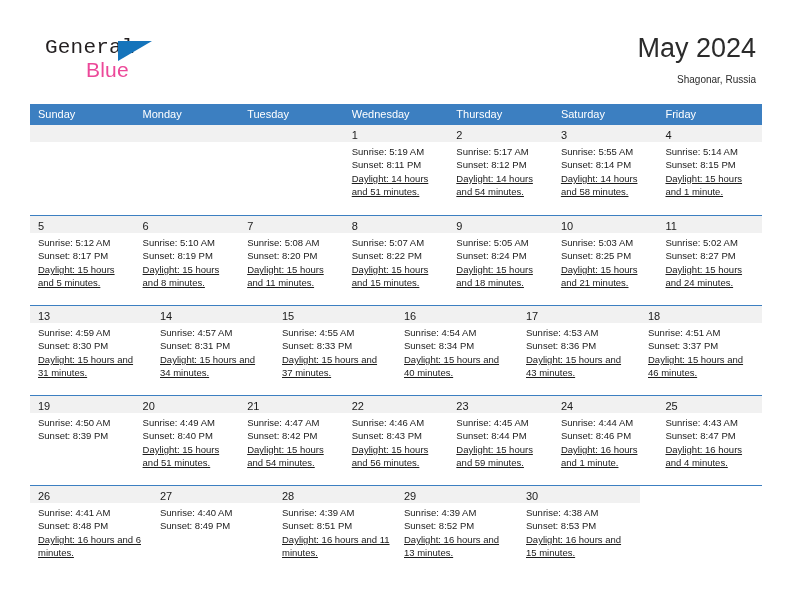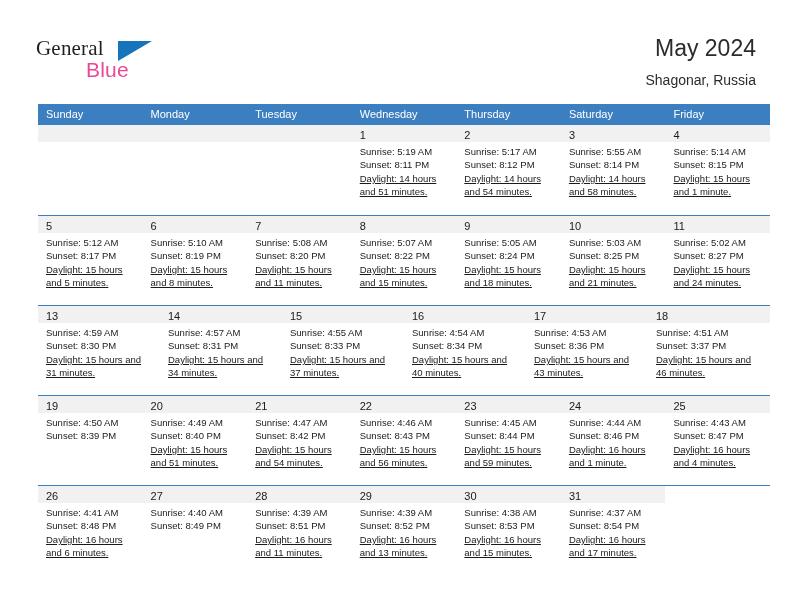--- a/index.html
+++ b/index.html
@@ -31,26 +31,26 @@
   }
   .logo {
     position: absolute;
     left: 36px;
     top: 36px;
     width: 170px;
     height: 48px;
   }
   .logo-general {
     position: absolute;
-    left: 0;
+    left: 9px;
     top: 0;
     font-size: 21px;
     letter-spacing: 0.2px;
     color: #231f20;
-    font-family: Liberation Serif, serif;
+    font-family: Liberation Mono, monospace;
   }
   .logo-triangle {
     position: absolute;
     left: 82px;
     top: 5px;
     width: 0;
     height: 0;
     border-left: 34px solid #1574bb;
     border-bottom: 20px solid transparent;
   }
@@ -63,42 +63,41 @@
     color: #ec4899;
     font-family: Liberation Sans, sans-serif;
   }
   .title-block {
     position: absolute;
     right: 36px;
     top: 32px;
     text-align: right;
   }
   .cal-title {
-    font-size: 23px;
+    font-size: 27px;
     color: #2b2b2b;
     line-height: 32px;
     font-weight: normal;
     font-family: "Liberation Sans", sans-serif;
     margin-left: 21px;
   }
   .cal-subtitle {
-    font-size: 14px;
+    font-size: 10px;
     color: #2b2b2b;
     line-height: 20px;
     margin-top: 6px;
     font-family: "Liberation Sans", sans-serif;
   }
 
   
   .calendar {
     position: absolute;
     left: 30px;
     top: 104px;
     width: 732px;
-    margin-left: 8px;
   }
   .dow-row {
     display: flex;
     background: #3c7fc1;
     height: 21px;
   }
   .dow-cell {
     flex: 1 1 0;
     color: #ffffff;
     font-size: 11px;
@@ -430,27 +429,19 @@
           </div>
           <div class="day-cell">
             <div class="day-num-strip"><span class="day-num">30</span></div>
             <div class="day-info">
               <div>Sunrise: 4:38 AM</div>
               <div>Sunset: 8:53 PM</div>
               <div class="wrapline">Daylight: 16 hours and 15 minutes.</div>
             </div>
           </div>
           <div class="day-cell">
-            <div class="day-num-strip"><span class="day-num">31</span></div>
-            <div class="day-info">
-              <div>Sunrise: 4:37 AM</div>
-              <div>Sunset: 8:54 PM</div>
-              <div class="wrapline">Daylight: 16 hours and 17 minutes.</div>
-            </div>
-          </div>
-          <div class="day-cell">
             <div class="day-num-strip empty-nostrip"><span class="day-num"></span></div>
           </div>
         </div>
       </div>
   </div>
 
 </div>
 
 </body></html>

